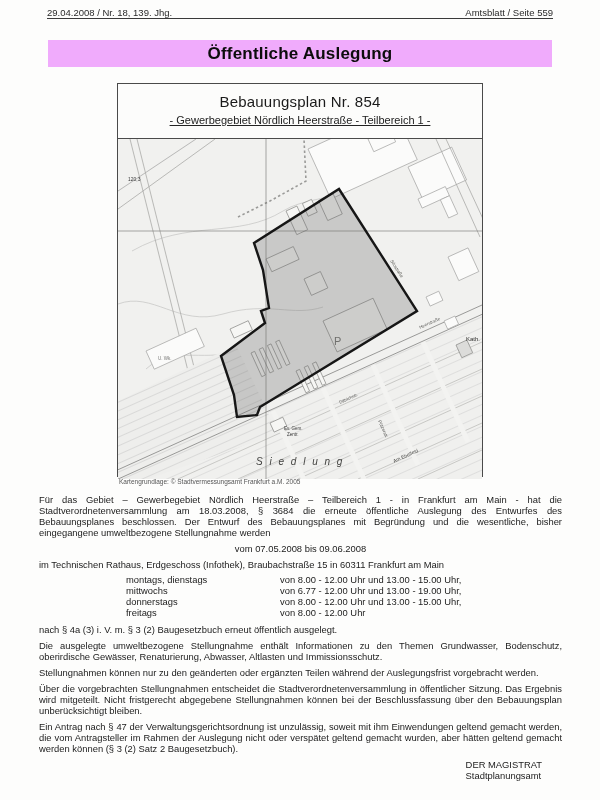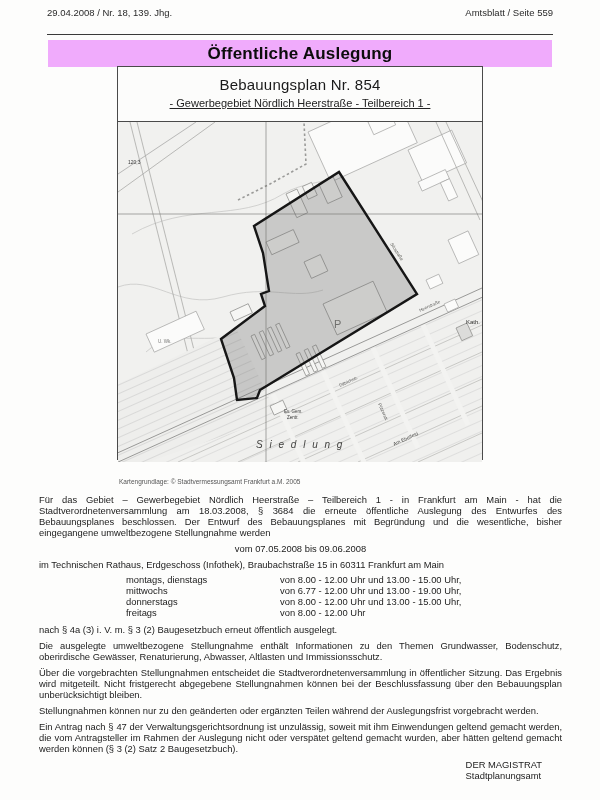--- a/index.html
+++ b/index.html
@@ -8,31 +8,31 @@
     position:relative; width:600px; height:800px; margin:0 auto;
     background:#fdfdfc; overflow:hidden;
     font-family:"Liberation Sans","DejaVu Sans",sans-serif;
     color:#1c1c1c;
   }
   
   .hdr {
     position:absolute; left:47px; top:7px; width:506px;
     display:flex; justify-content:space-between;
     font-size:9.5px; color:#2a2a2a;
-    border-bottom:1px solid #3a3a3a; padding-bottom:16px;
+    border-bottom:1px solid #3a3a3a; padding-bottom:0;
   }
   
   .banner {
     position:absolute; left:48px; top:40px; width:504px; height:27px;
     background:#f0abfc; display:flex; align-items:center; justify-content:center;
   }
   .banner span { font-size:17px; font-weight:bold; color:#0c0c0c; letter-spacing:.2px; }
   
   .planbox {
-    position:absolute; left:117px; top:66px; width:366px; height:394px;
+    position:absolute; left:117px; top:83px; width:366px; height:394px;
     border:1px solid #4a4a4a; background:#fdba74;
   }
   .planbox .titlearea {
     height:55px; border-bottom:1px solid #4a4a4a; text-align:center;
     padding-top:9px; background:#fcfcfb;
   }
   .planbox .t1 { font-size:15px; color:#1a1a1a; letter-spacing:.2px; }
   .planbox .t2 { font-size:11px; color:#222; margin-top:4px;text-decoration:underline; }
   .planbox svg { display:block; }
   .mapcap {
@@ -247,22 +247,22 @@
         <span class="h">von 8.00 - 12.00 Uhr und 13.00 - 15.00 Uhr,</span>
       </div>
       <div class="sched">
         <span class="d">freitags</span>
         <span class="h">von 8.00 - 12.00 Uhr</span>
       </div>
     </div>
 
     <p>nach § 4a (3) i. V. m. § 3 (2) Baugesetzbuch erneut öffentlich ausgelegt.</p>
     <p>Die ausgelegte umweltbezogene Stellungnahme enthält Informationen zu den Themen Grundwasser, Bodenschutz, oberirdische Gewässer, Renaturierung, Abwasser, Altlasten und Immissionsschutz.</p>
+    <p>Stellungnahmen können nur zu den geänderten oder ergänzten Teilen während der Auslegungsfrist vorgebracht werden.</p>
     <p>Über die vorgebrachten Stellungnahmen entscheidet die Stadtverordnetenversammlung in öffentlicher Sitzung. Das Ergebnis wird mitgeteilt. Nicht fristgerecht abgegebene Stellungnahmen können bei der Beschlussfassung über den Bebauungsplan unberücksichtigt bleiben.</p>
-    <p>Stellungnahmen können nur zu den geänderten oder ergänzten Teilen während der Auslegungsfrist vorgebracht werden.</p>
     <p>Ein Antrag nach § 47 der Verwaltungsgerichtsordnung ist unzulässig, soweit mit ihm Einwendungen geltend gemacht werden, die vom Antragsteller im Rahmen der Auslegung nicht oder verspätet geltend gemacht wurden, aber hätten geltend gemacht werden können (§ 3 (2) Satz 2 Baugesetzbuch).</p>
 
     <div class="sig">
       <div class="inner">
         <div>DER MAGISTRAT</div>
         <div>Stadtplanungsamt</div>
       </div>
     </div>
   </div>
 

